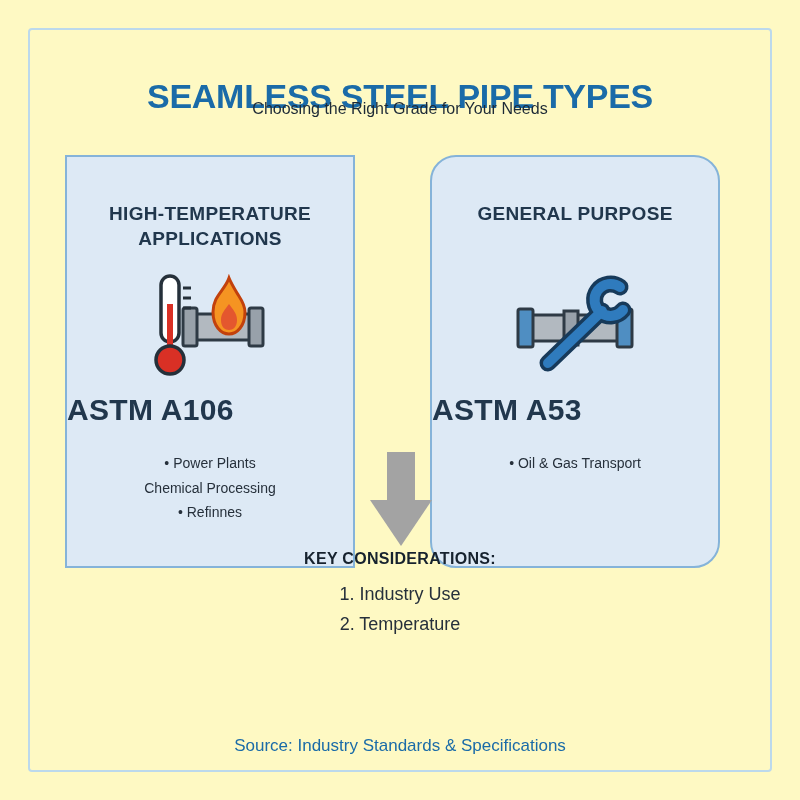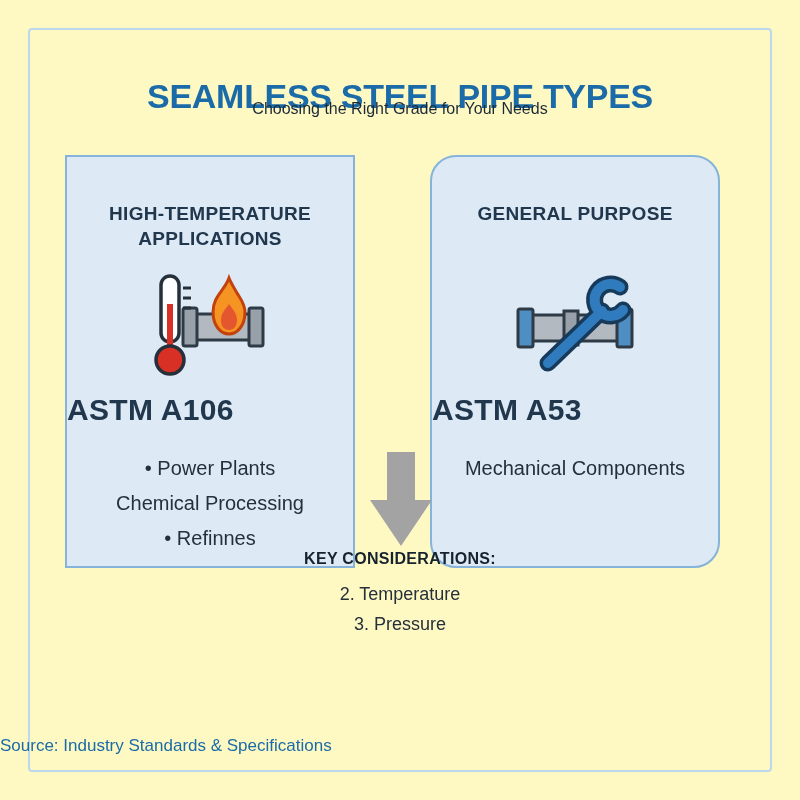--- a/index.html
+++ b/index.html
@@ -72,21 +72,21 @@
     text-align: left;
     font-size: 30px;
     font-weight: bold;
     letter-spacing: 0.3px;
     color: #21374d;
   }
   .card-list {
     position: absolute;
     top: 294px; left: 0; width: 100%;
     text-align: center;
-    font-size: 20px;
+    font-size: 14px;
     line-height: 1.75;
     color: #26303b;
   }
   .arrow {
     position: absolute;
     left: 364px;
     top: 452px;
     width: 74px;
     height: 96px;
   }
@@ -103,20 +103,21 @@
     color: #16222e;
   }
   .consideration-item {
     font-size: 18px;
     line-height: 1.65;
     color: #26303b;
   }
   .source {
     position: absolute;
     top: 736px; left: 0; width: 100%;
+    text-align: center;
     font-size: 17px;
     color: #1a6ba8;
   }
 </style>
 </head>
 <body>
 
 <div class="canvas">
 
   <div class="frame"></div>
@@ -170,32 +171,32 @@
         <path d="M94 40 L40 92" fill="none" stroke="#173a5a" stroke-width="17" stroke-linecap="round"></path>
 
         <path d="M112 16 A16 16 0 1 0 115 39" fill="none" stroke="#2f7bbd" stroke-width="10" stroke-linecap="round"></path>
         <path d="M94 40 L40 92" fill="none" stroke="#2f7bbd" stroke-width="10" stroke-linecap="round"></path>
       </svg>
     </div>
 
     <div class="grade">ASTM A53</div>
 
     <div class="card-list">
-      <div class="list-item">Mechanical Components</div>
+      <div class="list-item">• Oil &amp; Gas Transport</div>
     </div>
   </section>
 
   <div class="arrow">
     <svg width="74" height="96" viewBox="0 0 74 96" aria-hidden="true">
       <rect x="23" y="0" width="28" height="50" fill="#a3a3a3"></rect>
       <polygon points="6,48 68,48 37,94" fill="#a3a3a3"></polygon>
     </svg>
   </div>
 
   <div class="considerations">
     <h3 class="considerations-heading">KEY CONSIDERATIONS:</h3>
+    <div class="consideration-item">1. Industry Use</div>
     <div class="consideration-item">2. Temperature</div>
-    <div class="consideration-item">3. Pressure</div>
   </div>
 
   <div class="source">Source: Industry Standards &amp; Specifications</div>
 
 </div>
 
 </body></html>

